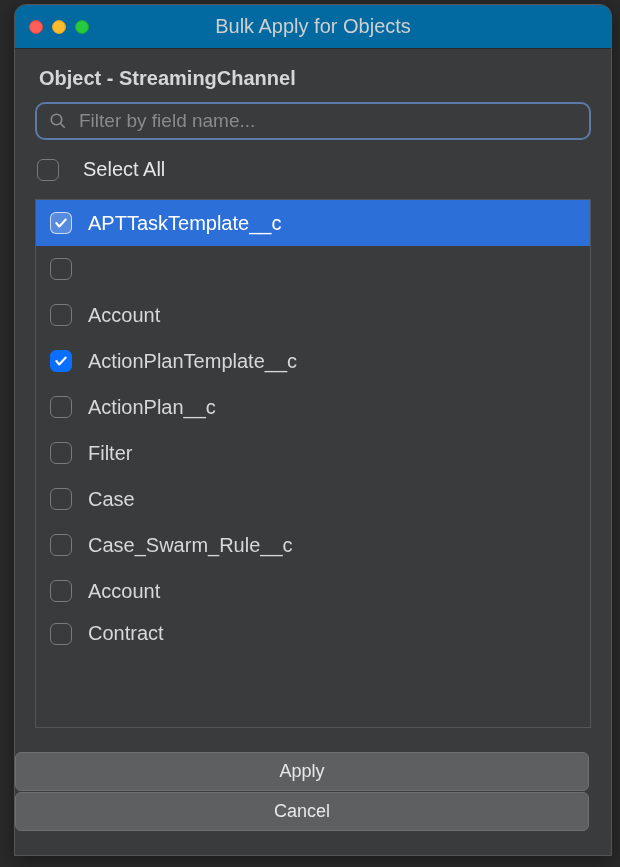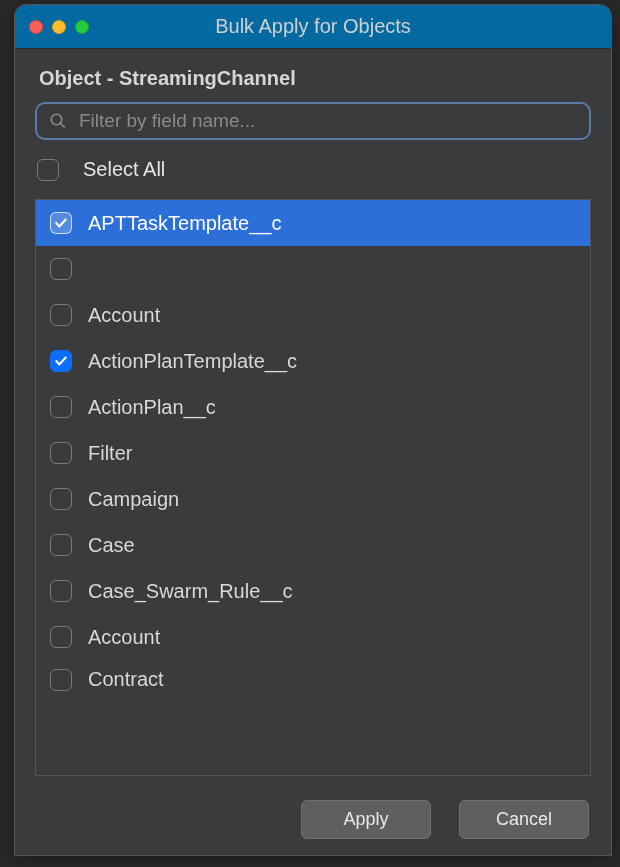--- a/index.html
+++ b/index.html
@@ -162,24 +162,25 @@
     }
     .list-item.selected .checkbox.checked {
       background: rgba(255,255,255,0.2);
     }
     .list-item.cut {
       padding-bottom: 0;
       min-height: 24px;
       overflow: hidden;
     }
     .button-row {
-      padding: 12px 22px 16px 0;
+      padding: 12px 22px 24px 0;
       display: flex;
       justify-content: flex-end;
-      gap: 28px;
+      gap: 1px;
+      flex-direction: column;
     }
     .btn {
       min-width: 130px;
       padding: 8px 22px;
       font-size: 18px;
       color: #e8e8e8;
       background: #5e5f61;
       border: 1px solid #6e6f71;
       border-radius: 6px;
       cursor: pointer;
@@ -246,24 +247,20 @@
         <div class="list-item">
           <div class="checkbox"></div>
           <span>ActionPlan__c</span>
         </div>
         <div class="list-item">
           <div class="checkbox"></div>
           <span>Filter</span>
         </div>
         <div class="list-item">
           <div class="checkbox"></div>
-          <span>Campaign</span>
-        </div>
-        <div class="list-item">
-          <div class="checkbox"></div>
           <span>Case</span>
         </div>
         <div class="list-item">
           <div class="checkbox"></div>
           <span>Case_Swarm_Rule__c</span>
         </div>
         <div class="list-item">
           <div class="checkbox"></div>
           <span>Account</span>
         </div>

